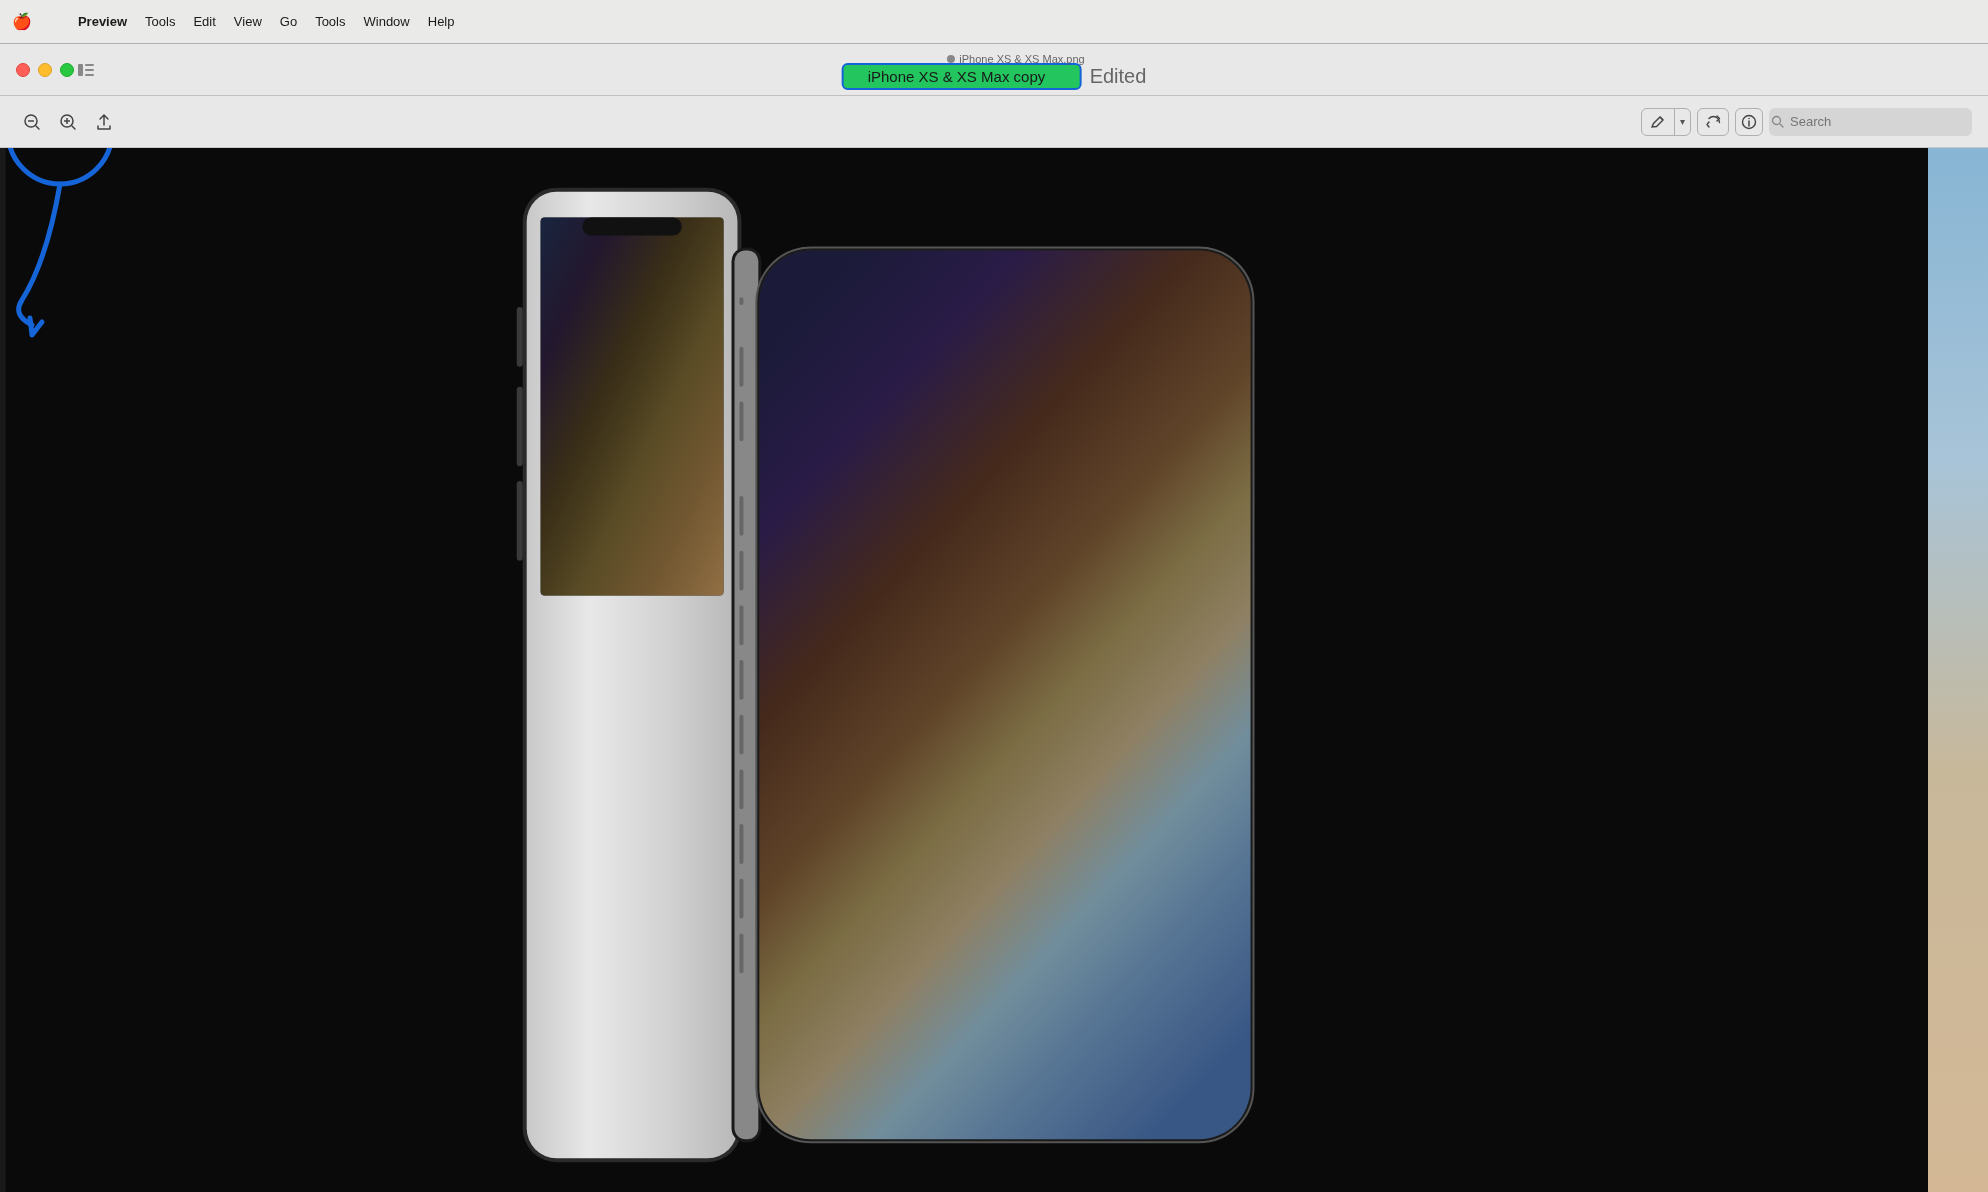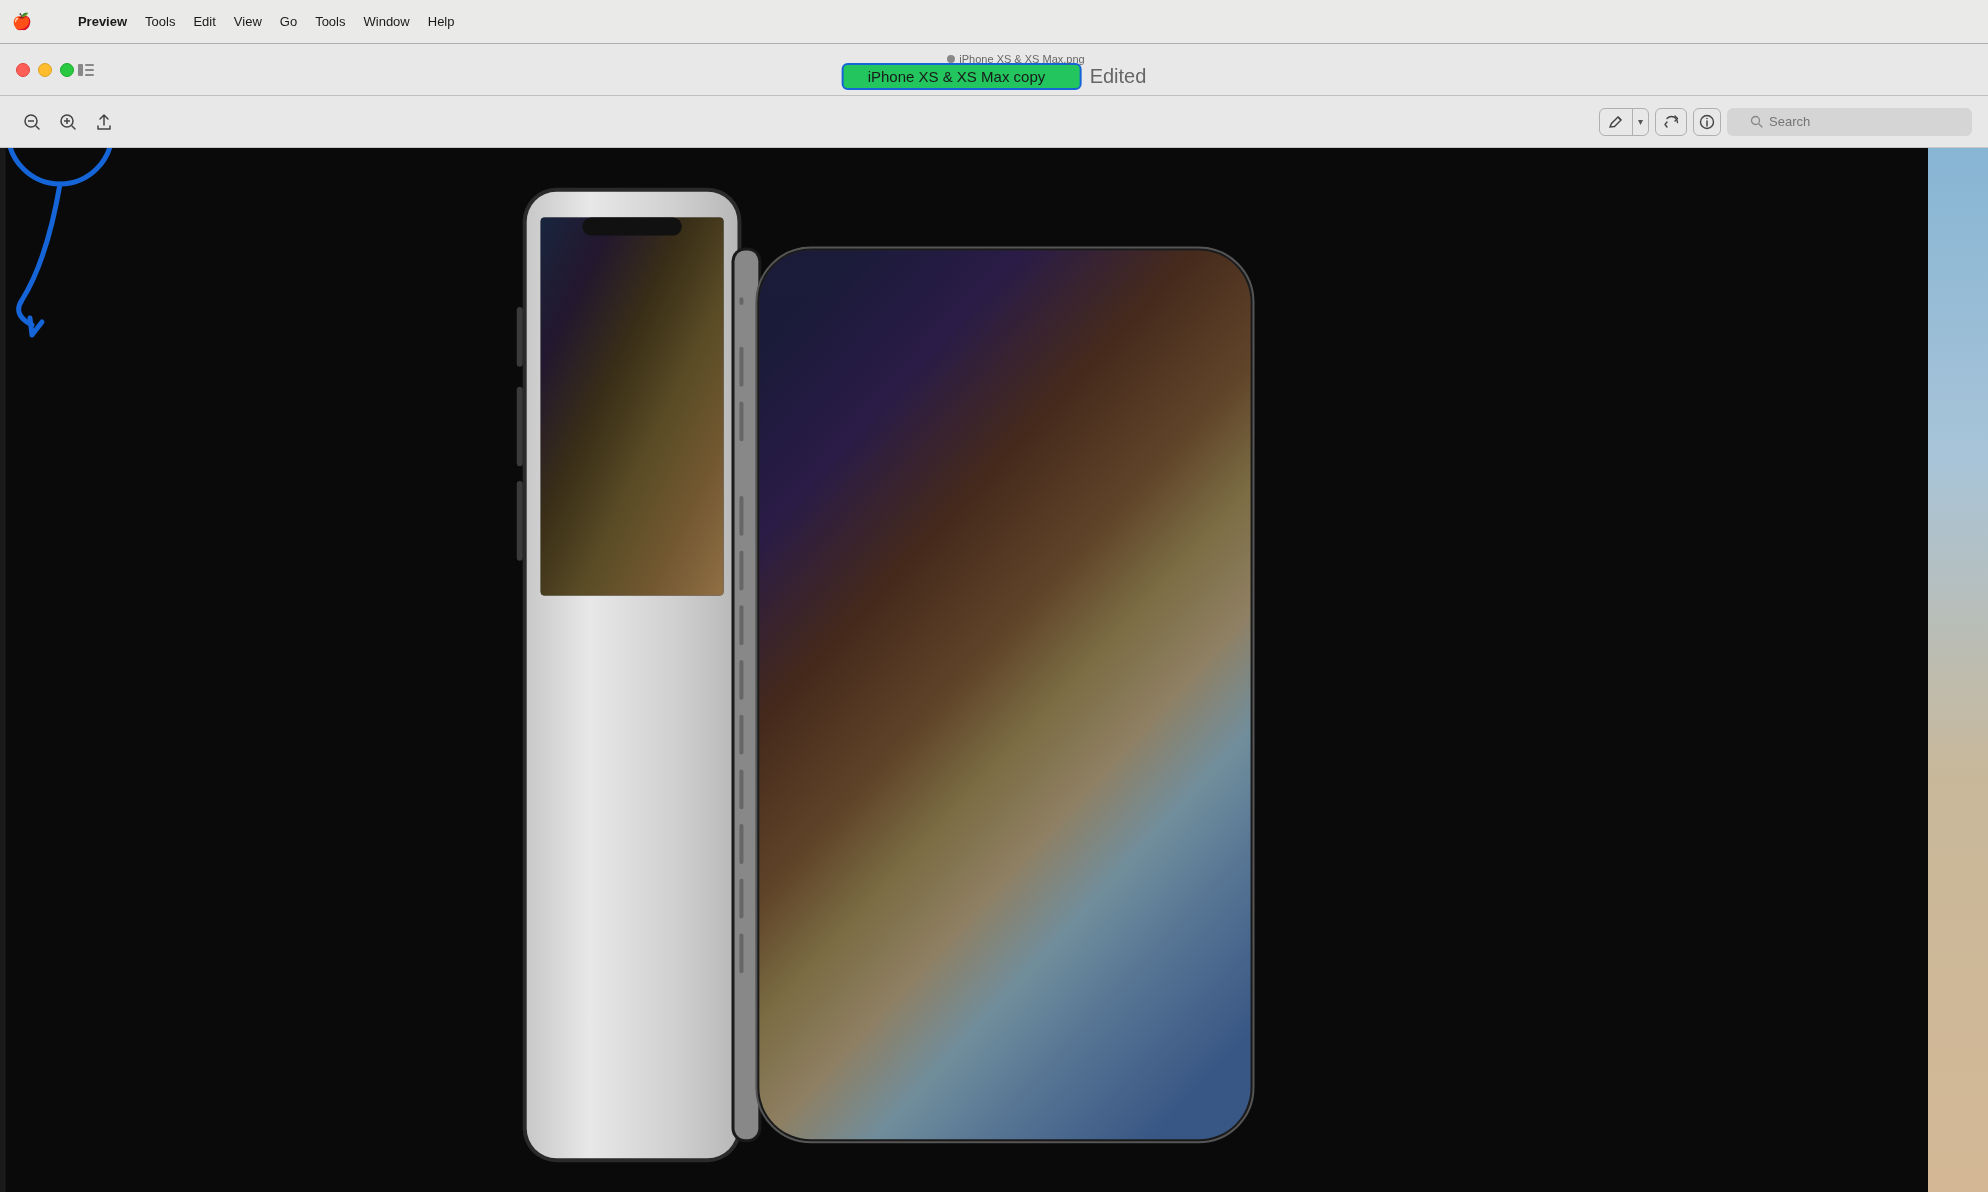--- a/index.html
+++ b/index.html
@@ -251,21 +251,21 @@
       cursor: pointer;
       font-size: 14px;
       color: #333;
     }
 
     .search-field {
       display: flex;
       align-items: center;
       background: rgba(0,0,0,0.08);
       border-radius: 6px;
-      padding: 0 23px;
+      padding: 0 2px;
       height: 28px;
       gap: 6px;
       min-width: 200px;
     }
 
     .search-field input {
       background: none;
       border: none;
       outline: none;
       font-size: 13px;

